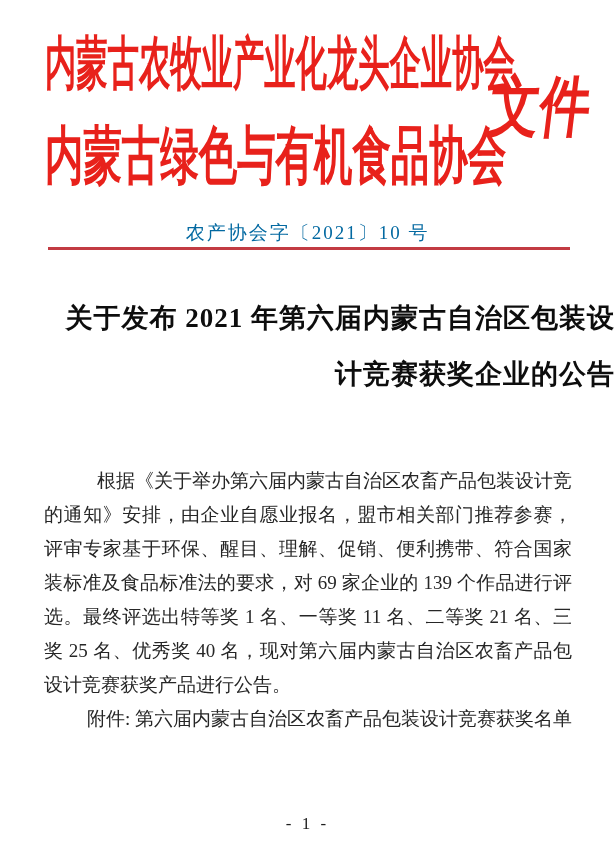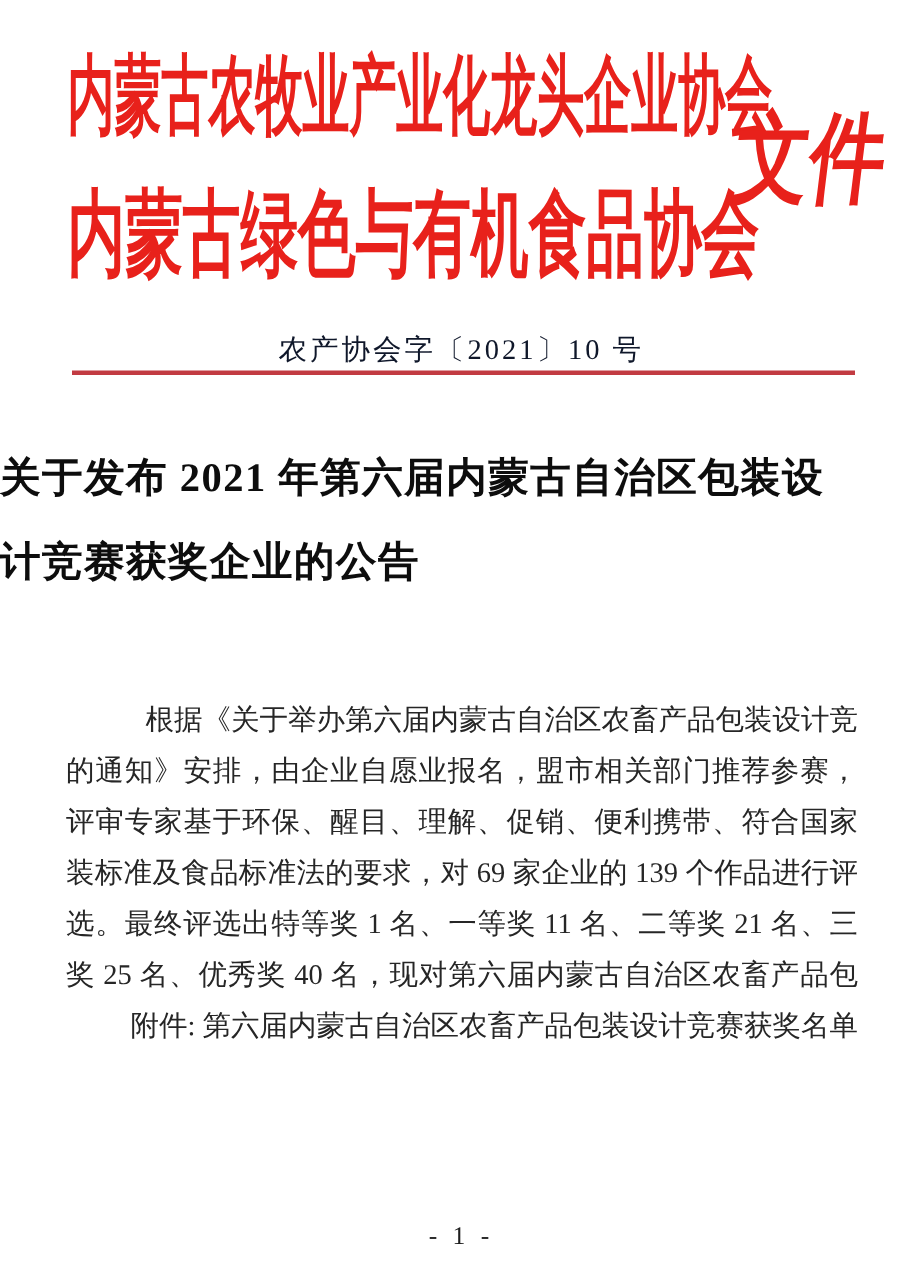--- a/index.html
+++ b/index.html
@@ -54,38 +54,38 @@
   }
   
   .doc-number {
     position: absolute;
     top: 220px;
     left: 0;
     width: 100%;
     text-align: center;
     font-size: 19px;
     letter-spacing: 2px;
-    color: #0f172a;
+    color: #0369a1;
   }
   
   .red-rule {
     position: absolute;
     top: 247px;
     left: 48px;
     width: 522px;
     height: 3px;
     background: var(--rule-red);
   }
   
   .title-block {
     position: absolute;
     top: 305px;
     left: 0;
     width: 100%;
-    text-align: left;
+    text-align: right;
     color: var(--title-color);
     font-weight: bold;
     font-size: 27px;
     letter-spacing: 1px;
     line-height: 1;
   }
   .title-line + .title-line { margin-top: 29px; }
   
   .body-block {
     position: absolute;
@@ -143,19 +143,20 @@
   </div>
 
   <div class="body-block">
     <div>
         <div class="body-line indent fill">根据《关于举办第六届内蒙古自治区农畜产品包装设计竞赛</div>
         <div class="body-line fill">的通知》安排，由企业自愿业报名，盟市相关部门推荐参赛，经</div>
         <div class="body-line fill">评审专家基于环保、醒目、理解、促销、便利携带、符合国家包</div>
         <div class="body-line fill">装标准及食品标准法的要求，对 69 家企业的 139 个作品进行评</div>
         <div class="body-line fill">选。最终评选出特等奖 1 名、一等奖 11 名、二等奖 21 名、三等</div>
         <div class="body-line fill">奖 25 名、优秀奖 40 名，现对第六届内蒙古自治区农畜产品包装</div>
+        <div class="body-line">设计竞赛获奖产品进行公告。</div>
       </div>
     <div class="body-line indent">附件: 第六届内蒙古自治区农畜产品包装设计竞赛获奖名单</div>
   </div>
 
   <div class="footer">- 1 -</div>
 
 </div>
 
 </body></html>

